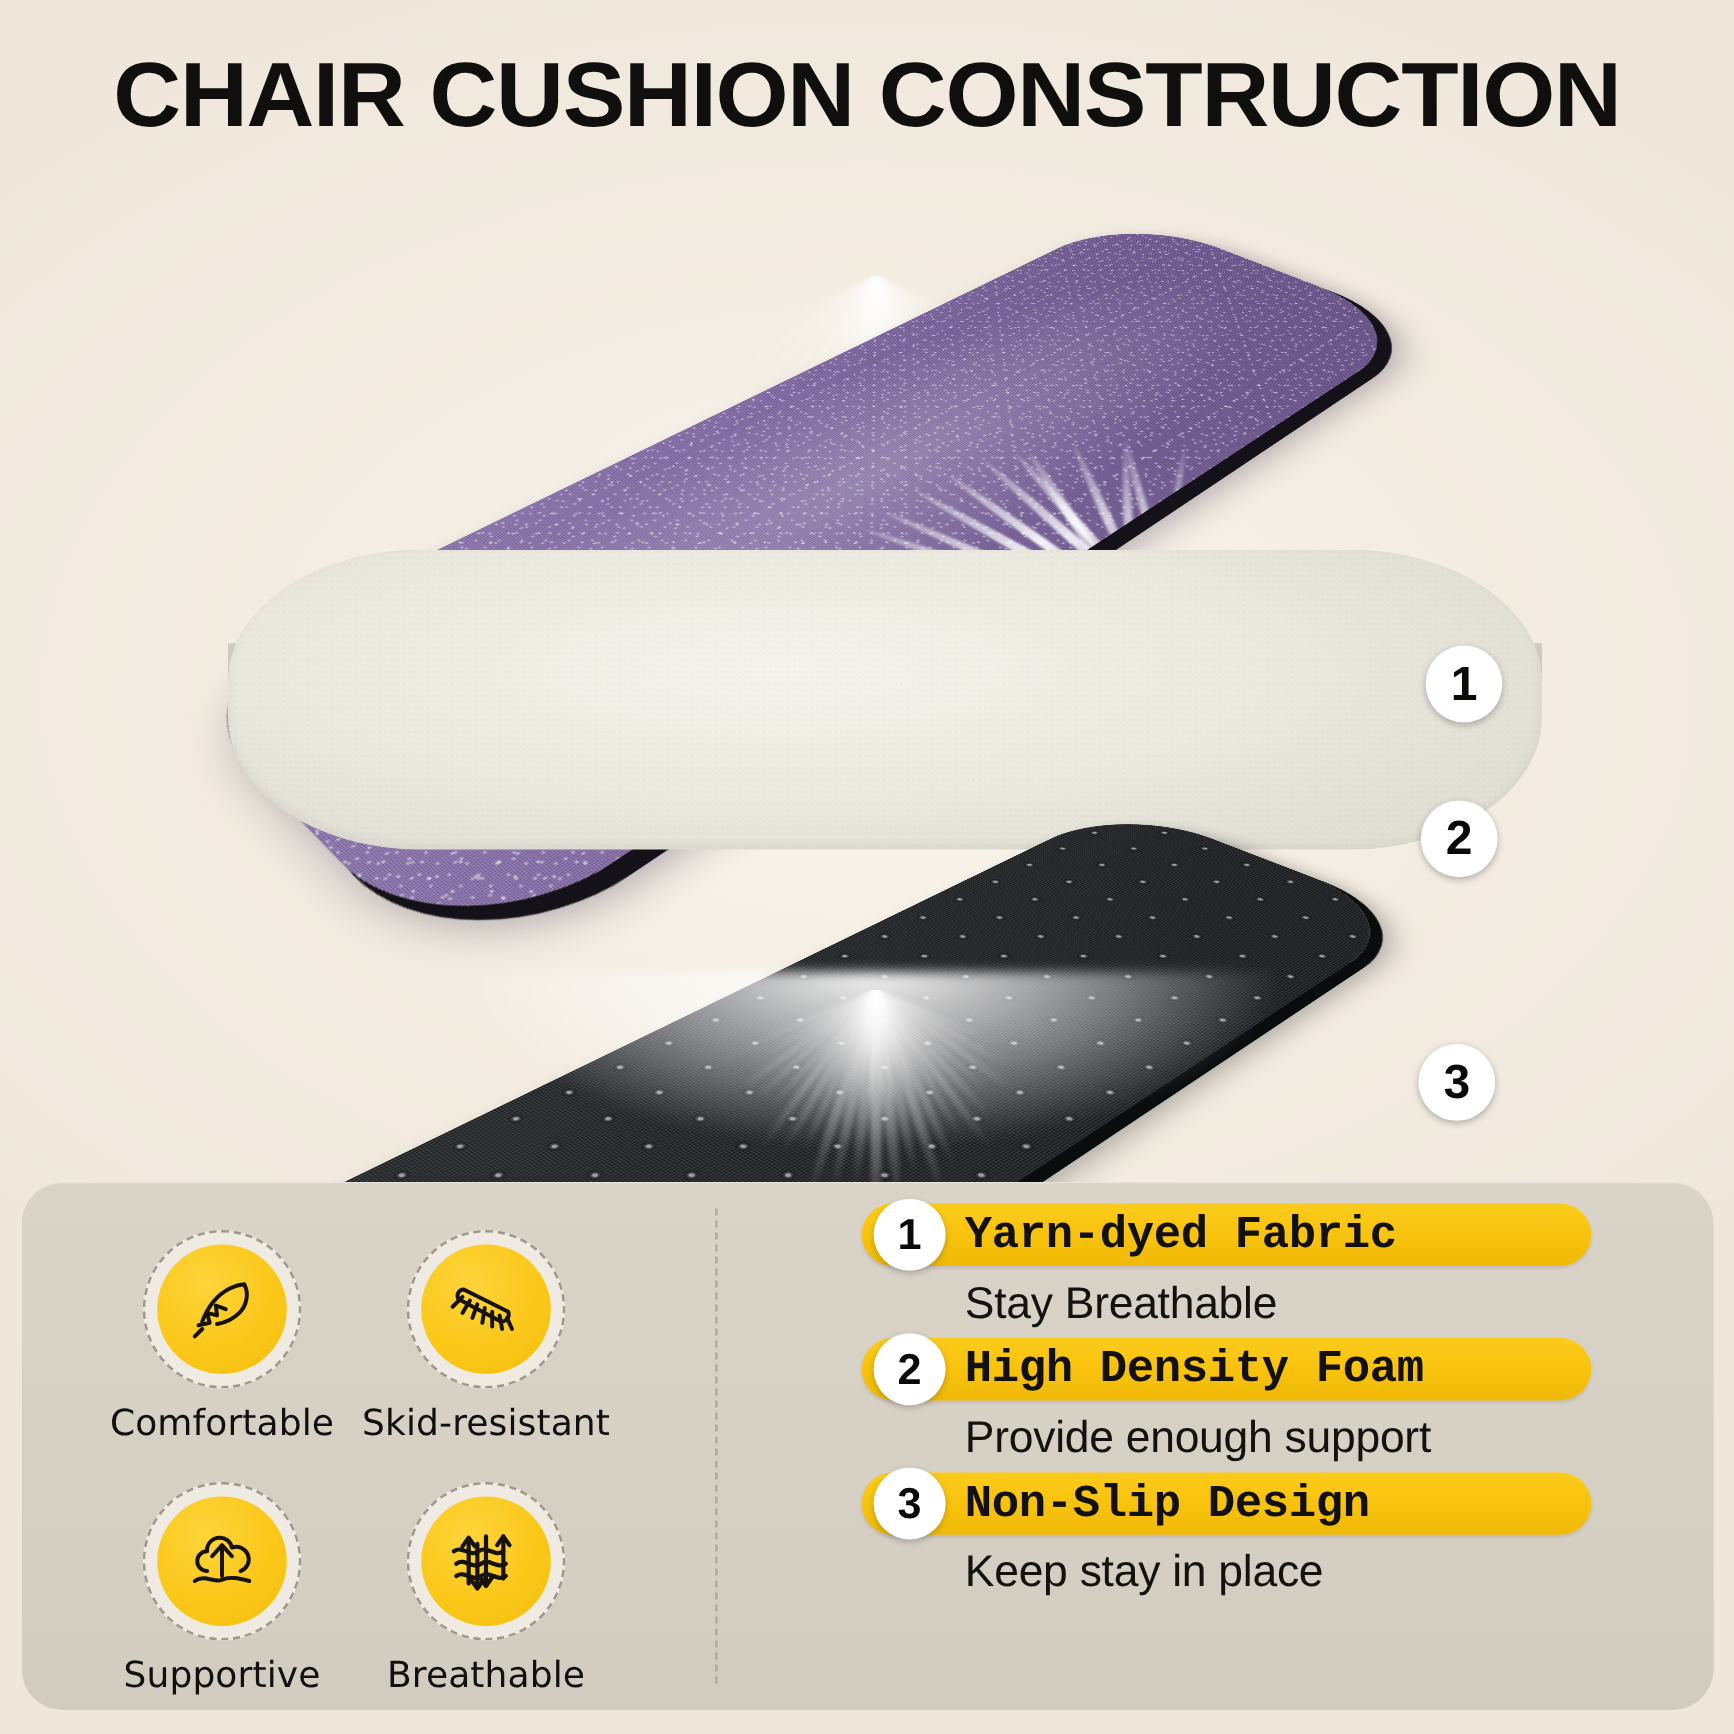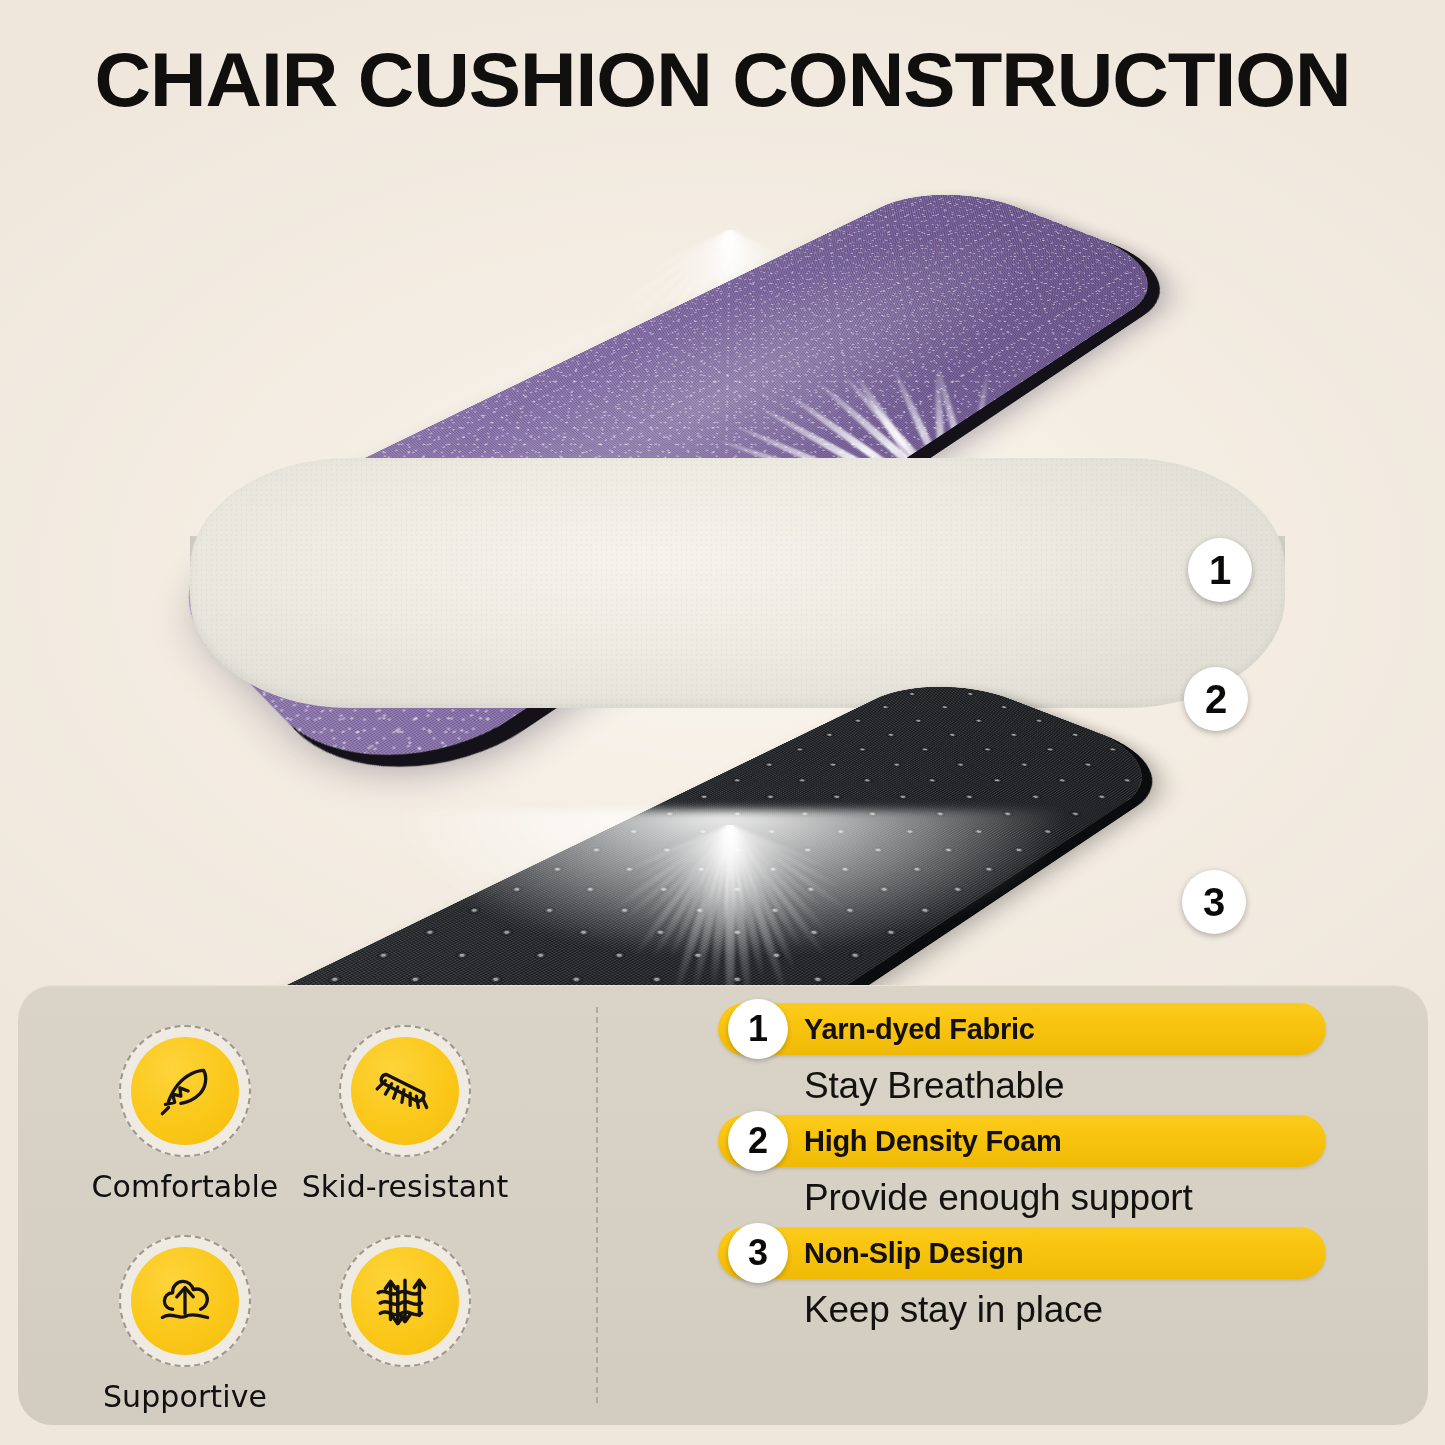--- a/index.html
+++ b/index.html
@@ -189,22 +189,22 @@
   .points{position:absolute;left:700px;top:18px;width:700px;}
   .pt{position:relative;margin-bottom:8px;}
   .pill{
     position:relative;height:52px;border-radius:26px;
     background:linear-gradient(to bottom,#FCCB1B 0%, #F7C20C 55%, #EFB907 100%);
     display:flex;align-items:center;
     padding-left:86px;box-sizing:border-box;
     box-shadow:0 2px 3px rgba(0,0,0,.10);
   }
   .pill .ptitle{
-    font-size:29px;font-weight:bold;color:#121110;
-    font-family:Liberation Sans, sans-serif;letter-spacing:-.3px;
+    font-size:38px;font-weight:bold;color:#121110;
+    font-family:Liberation Mono, monospace;letter-spacing:-.3px;
     white-space:nowrap;
   }
   .pnum{
     position:absolute;left:10px;top:-4px;
     width:60px;height:60px;border-radius:50%;
     background:#FFFFFF;
     display:flex;align-items:center;justify-content:center;
     font-size:36px;font-weight:bold;color:#0B0A09;
     box-shadow:0 2px 5px rgba(0,0,0,.22);
     font-family:"Liberation Sans", sans-serif;
@@ -386,20 +386,21 @@
                 <path d="M13 20 L18 13 L23 20"></path>
               <path d="M32 12 L32 50"></path>
                 <path d="M27 45 L32 52 L37 45"></path>
               <path d="M46 12 L46 46"></path>
                 <path d="M41 19 L46 12 L51 19"></path>
               <path d="M25 52 L25 18"></path>
                 <path d="M20 47 L25 54 L30 47"></path>
             </svg>
           </div>
         </div>
+        <div class="flabel">Breathable</div>
       </div>
     </div>
 
     <div class="points">
 
       <div class="pt">
         <div class="pill p1w">
           <span class="ptitle">Yarn-dyed Fabric</span>
         </div>
         <div class="pnum">1</div>

